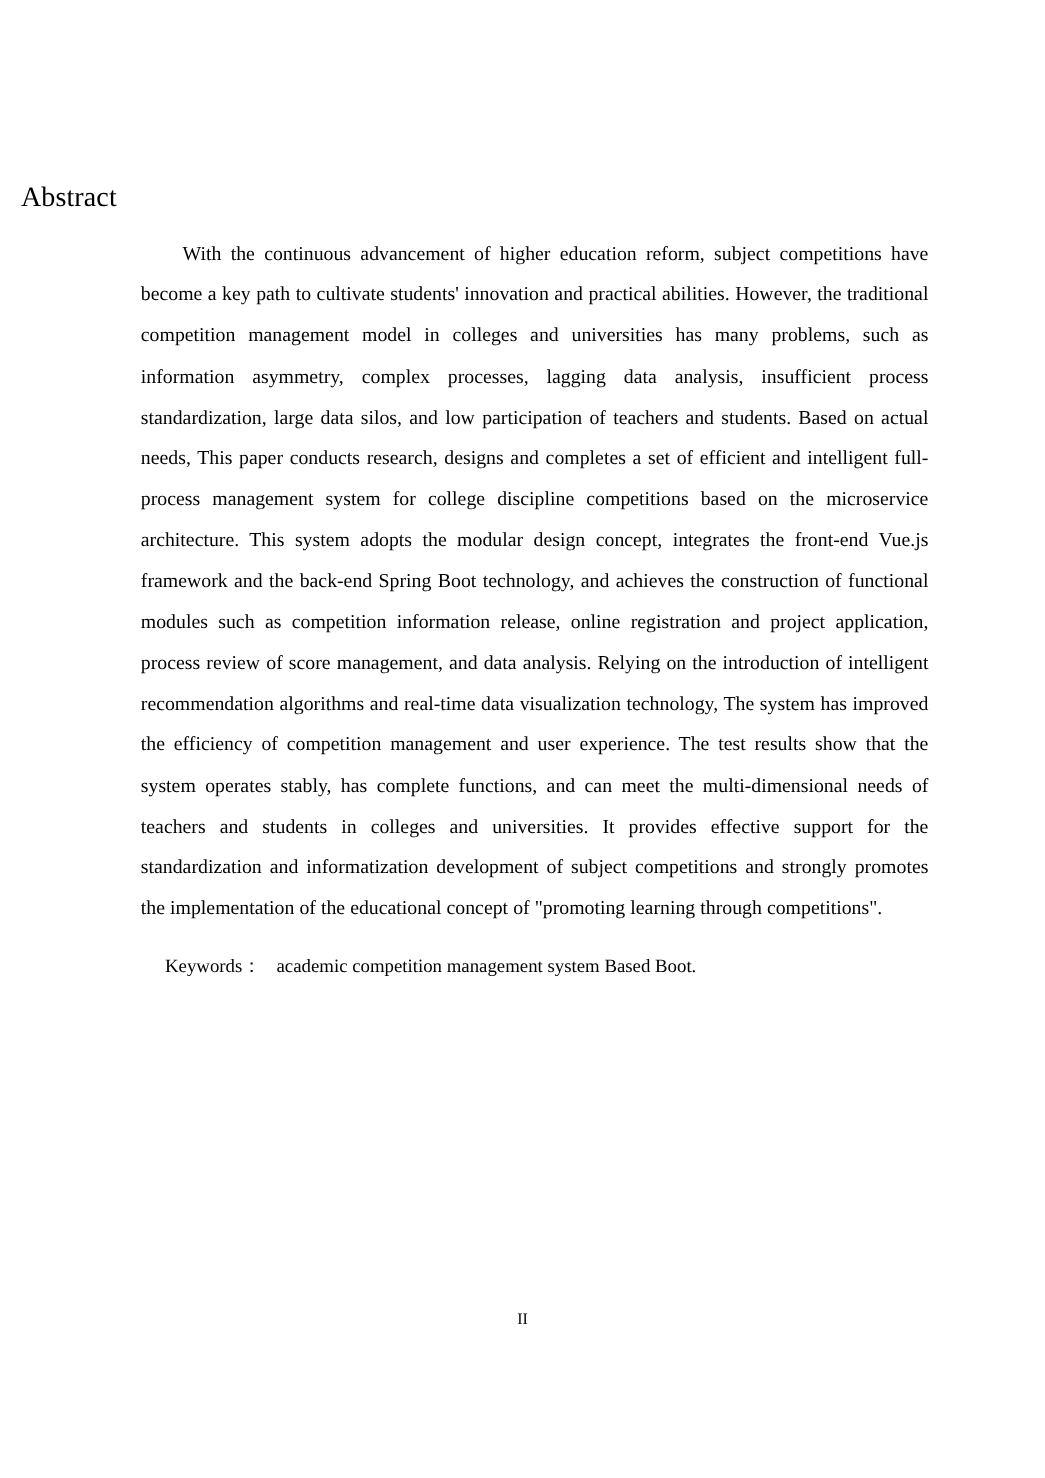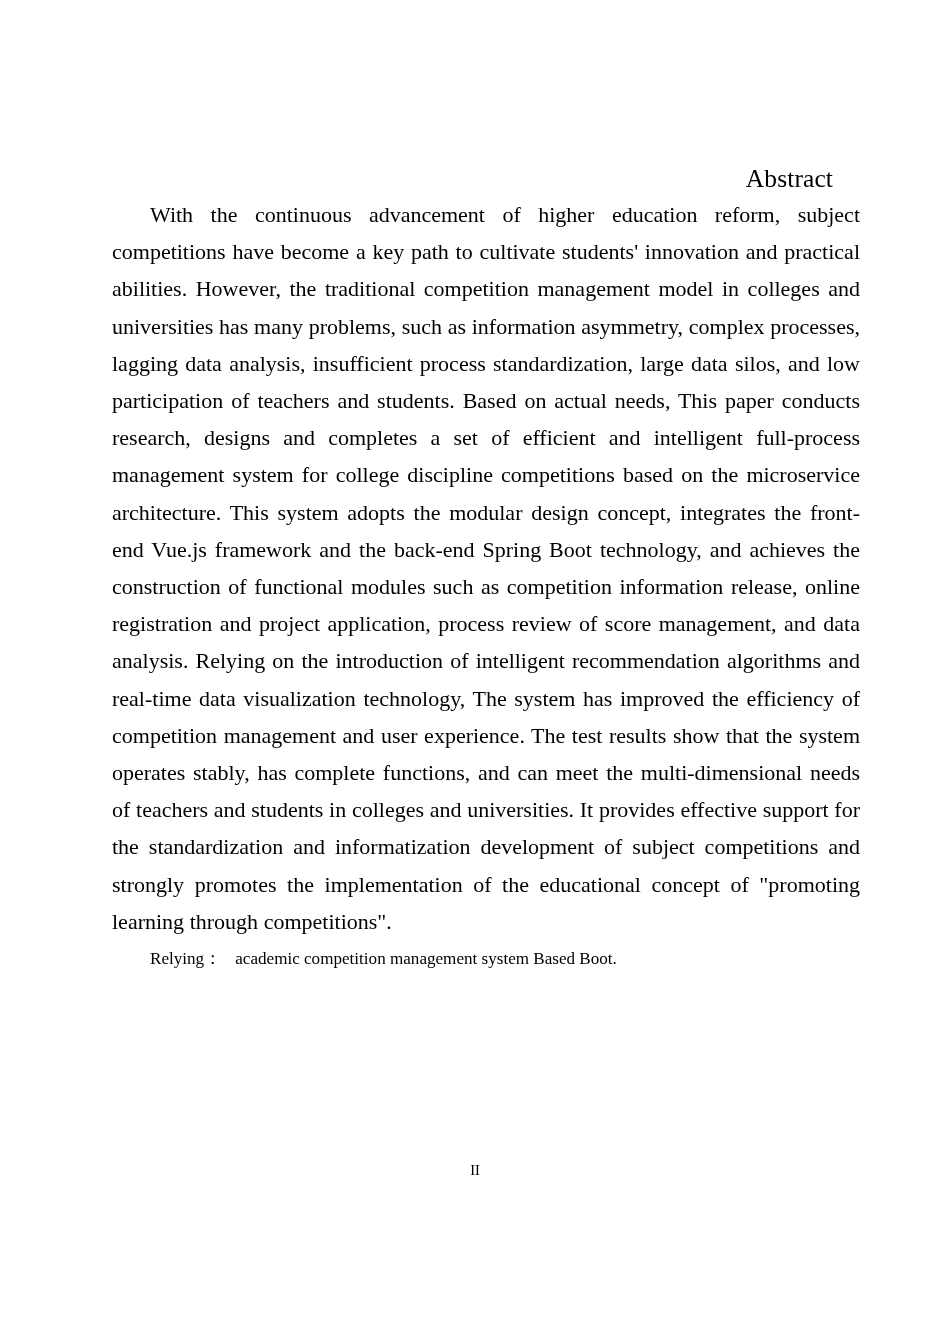--- a/index.html
+++ b/index.html
@@ -18,37 +18,38 @@
     height: 1344px;
     background: #ffffff;
     overflow: hidden;
     box-sizing: border-box;
   }
   .page-title {
     position: absolute;
     top: 145px;
     left: 0;
     width: 833px;
-    text-align: right;
+    text-align: left;
     font-size: 25.5px;
     line-height: 34px;
     font-weight: normal;
     letter-spacing: 0.1px;
+    padding-left: 19px;
   }
   .body-block {
     position: absolute;
     top: 196px;
     left: 112px;
     width: 748px;
   }
   .para {
-    margin: 0;
+    margin: 16px;
     text-align: justify;
     text-justify: inter-word;
-    font-size: 22px;
+    font-size: 18px;
     line-height: 37.2px;
     text-indent: 38px;
     word-spacing: 0.1px;
     hyphens: none;
   }
   .para.last-line-natural {
     text-align-last: left;
   }
   .keywords-line {
     margin: 0;
@@ -61,38 +62,38 @@
   }
   .kw-label {
     letter-spacing: 0px;
   }
   .kw-gap {
     display: inline-block;
     width: 14px;
   }
   .page-footer {
     position: absolute;
-    top: 1160px;
+    top: 1190px;
     left: 0;
     width: 950px;
     text-align: center;
     font-size: 14.5px;
     line-height: 20px;
   }
 </style>
 </head>
 <body>
 
 <div class="page">
 
   <h1 class="page-title">Abstract</h1>
 
   <div class="body-block">
     <p class="para last-line-natural">With the continuous advancement of higher education reform, subject competitions have become a key path to cultivate students' innovation and practical abilities. However, the traditional competition management model in colleges and universities has many problems, such as information asymmetry, complex processes, lagging data analysis, insufficient process standardization, large data silos, and low participation of teachers and students. Based on actual needs, This paper conducts research, designs and completes a set of efficient and intelligent full-process management system for college discipline competitions based on the microservice architecture. This system adopts the modular design concept, integrates the front-end Vue.js framework and the back-end Spring Boot technology, and achieves the construction of functional modules such as competition information release, online registration and project application, process review of score management, and data analysis. Relying on the introduction of intelligent recommendation algorithms and real-time data visualization technology, The system has improved the efficiency of competition management and user experience. The test results show that the system operates stably, has complete functions, and can meet the multi-dimensional needs of teachers and students in colleges and universities. It provides effective support for the standardization and informatization development of subject competitions and strongly promotes the implementation of the educational concept of "promoting learning through competitions".</p>
 
     <p class="keywords-line">
-      <span class="kw-label">Relying：</span><span class="kw-gap"></span><span>academic competition management system Based Boot.</span>
+      <span class="kw-label">Keywords：</span><span class="kw-gap"></span><span>academic competition management system Based Boot.</span>
     </p>
   </div>
 
   <div class="page-footer">II</div>
 
 </div>
 
 </body></html>

